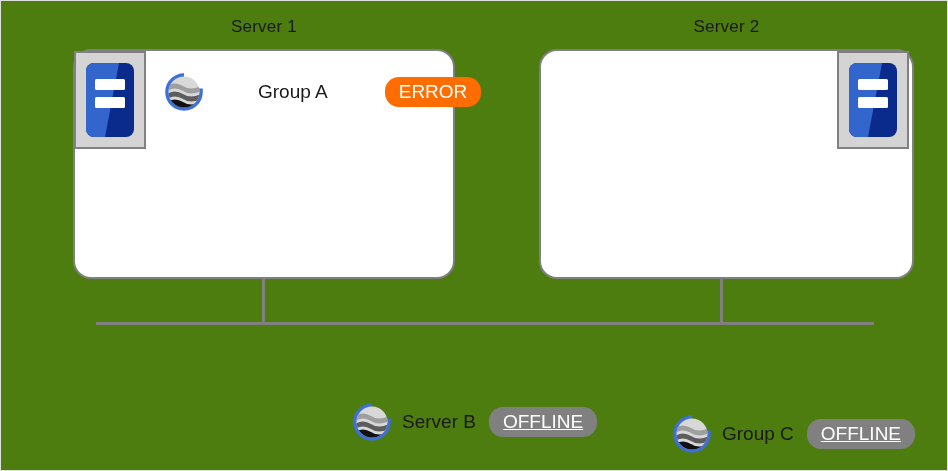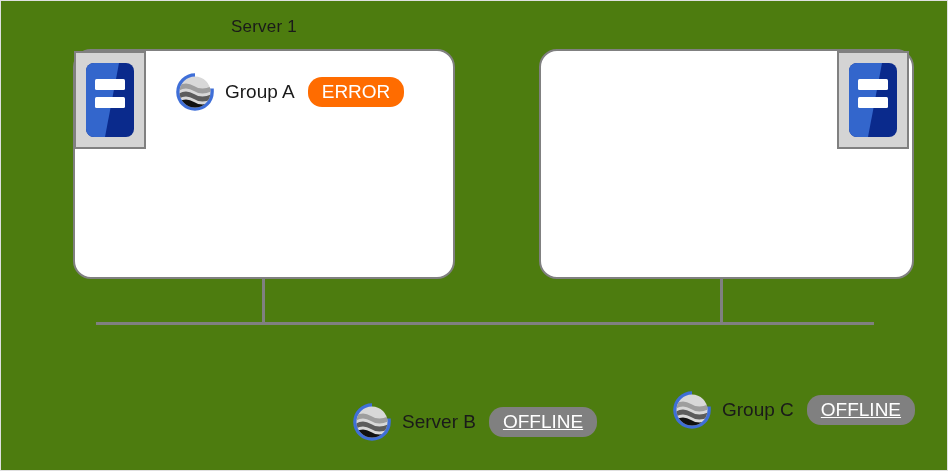--- a/index.html
+++ b/index.html
@@ -79,23 +79,23 @@
     background: #808080;
   }
 
   
   .group-row {
     position: absolute;
     display: flex;
     align-items: center;
     white-space: nowrap;
   }
-  #group-row-a { left: 171px; top: 68px; }
+  #group-row-a { left: 160px; top: 68px; gap: 44px; }
   #group-row-b { left: 348px; top: 398px; }
-  #group-row-c { left: 668px; top: 386px; align-items: center; }
+  #group-row-c { left: 668px; top: 410px; align-items: center; }
 
   .group-logo { width: 46px; height: 46px; display: block; flex: 0 0 auto; }
 
   .group-label {
     font-size: 19px;
     color: #1a1a1a;
     margin-left: 7px;
     margin-right: 13px;
   }
 
@@ -140,20 +140,21 @@
         <rect x="6" y="7" width="34" height="32" fill="#d8d8d8"></rect>
         <path d="M6 17 q8 -5 16 0 q8 5 18 0 v5 q-10 5 -18 0 q-8 -5 -16 0 Z" fill="#9e9e9e"></path>
         <path d="M6 25 q8 -5 16 0 q8 5 18 0 v5 q-10 5 -18 0 q-8 -5 -16 0 Z" fill="#5c5c5c"></path>
         <path d="M6 33 q8 -5 16 0 q8 5 18 0 v8 H6 Z" fill="#111111"></path>
       </g>
     </svg>
     <span class="group-label">Group A</span>
     <span class="status-badge status-error">ERROR</span>
   </div>
 
+  <div class="server-title" id="title-server-2">Server 2</div>
 
   <div class="server-panel" id="panel-server-2"></div>
 
   <div class="server-icon-box" id="icon-box-server-2">
     <svg class="server-glyph" viewBox="0 0 50 76">
       <rect x="1" y="1" width="48" height="74" rx="8" ry="8" fill="#0a2a8c"></rect>
       <path d="M9 1 H34 L20 75 H9 A8 8 0 0 1 1 67 V9 A8 8 0 0 1 9 1 Z" fill="#3366cc"></path>
       <rect x="10" y="17" width="30" height="11" rx="1.5" fill="#ffffff"></rect>
       <rect x="10" y="35" width="30" height="11" rx="1.5" fill="#ffffff"></rect>
     </svg>

